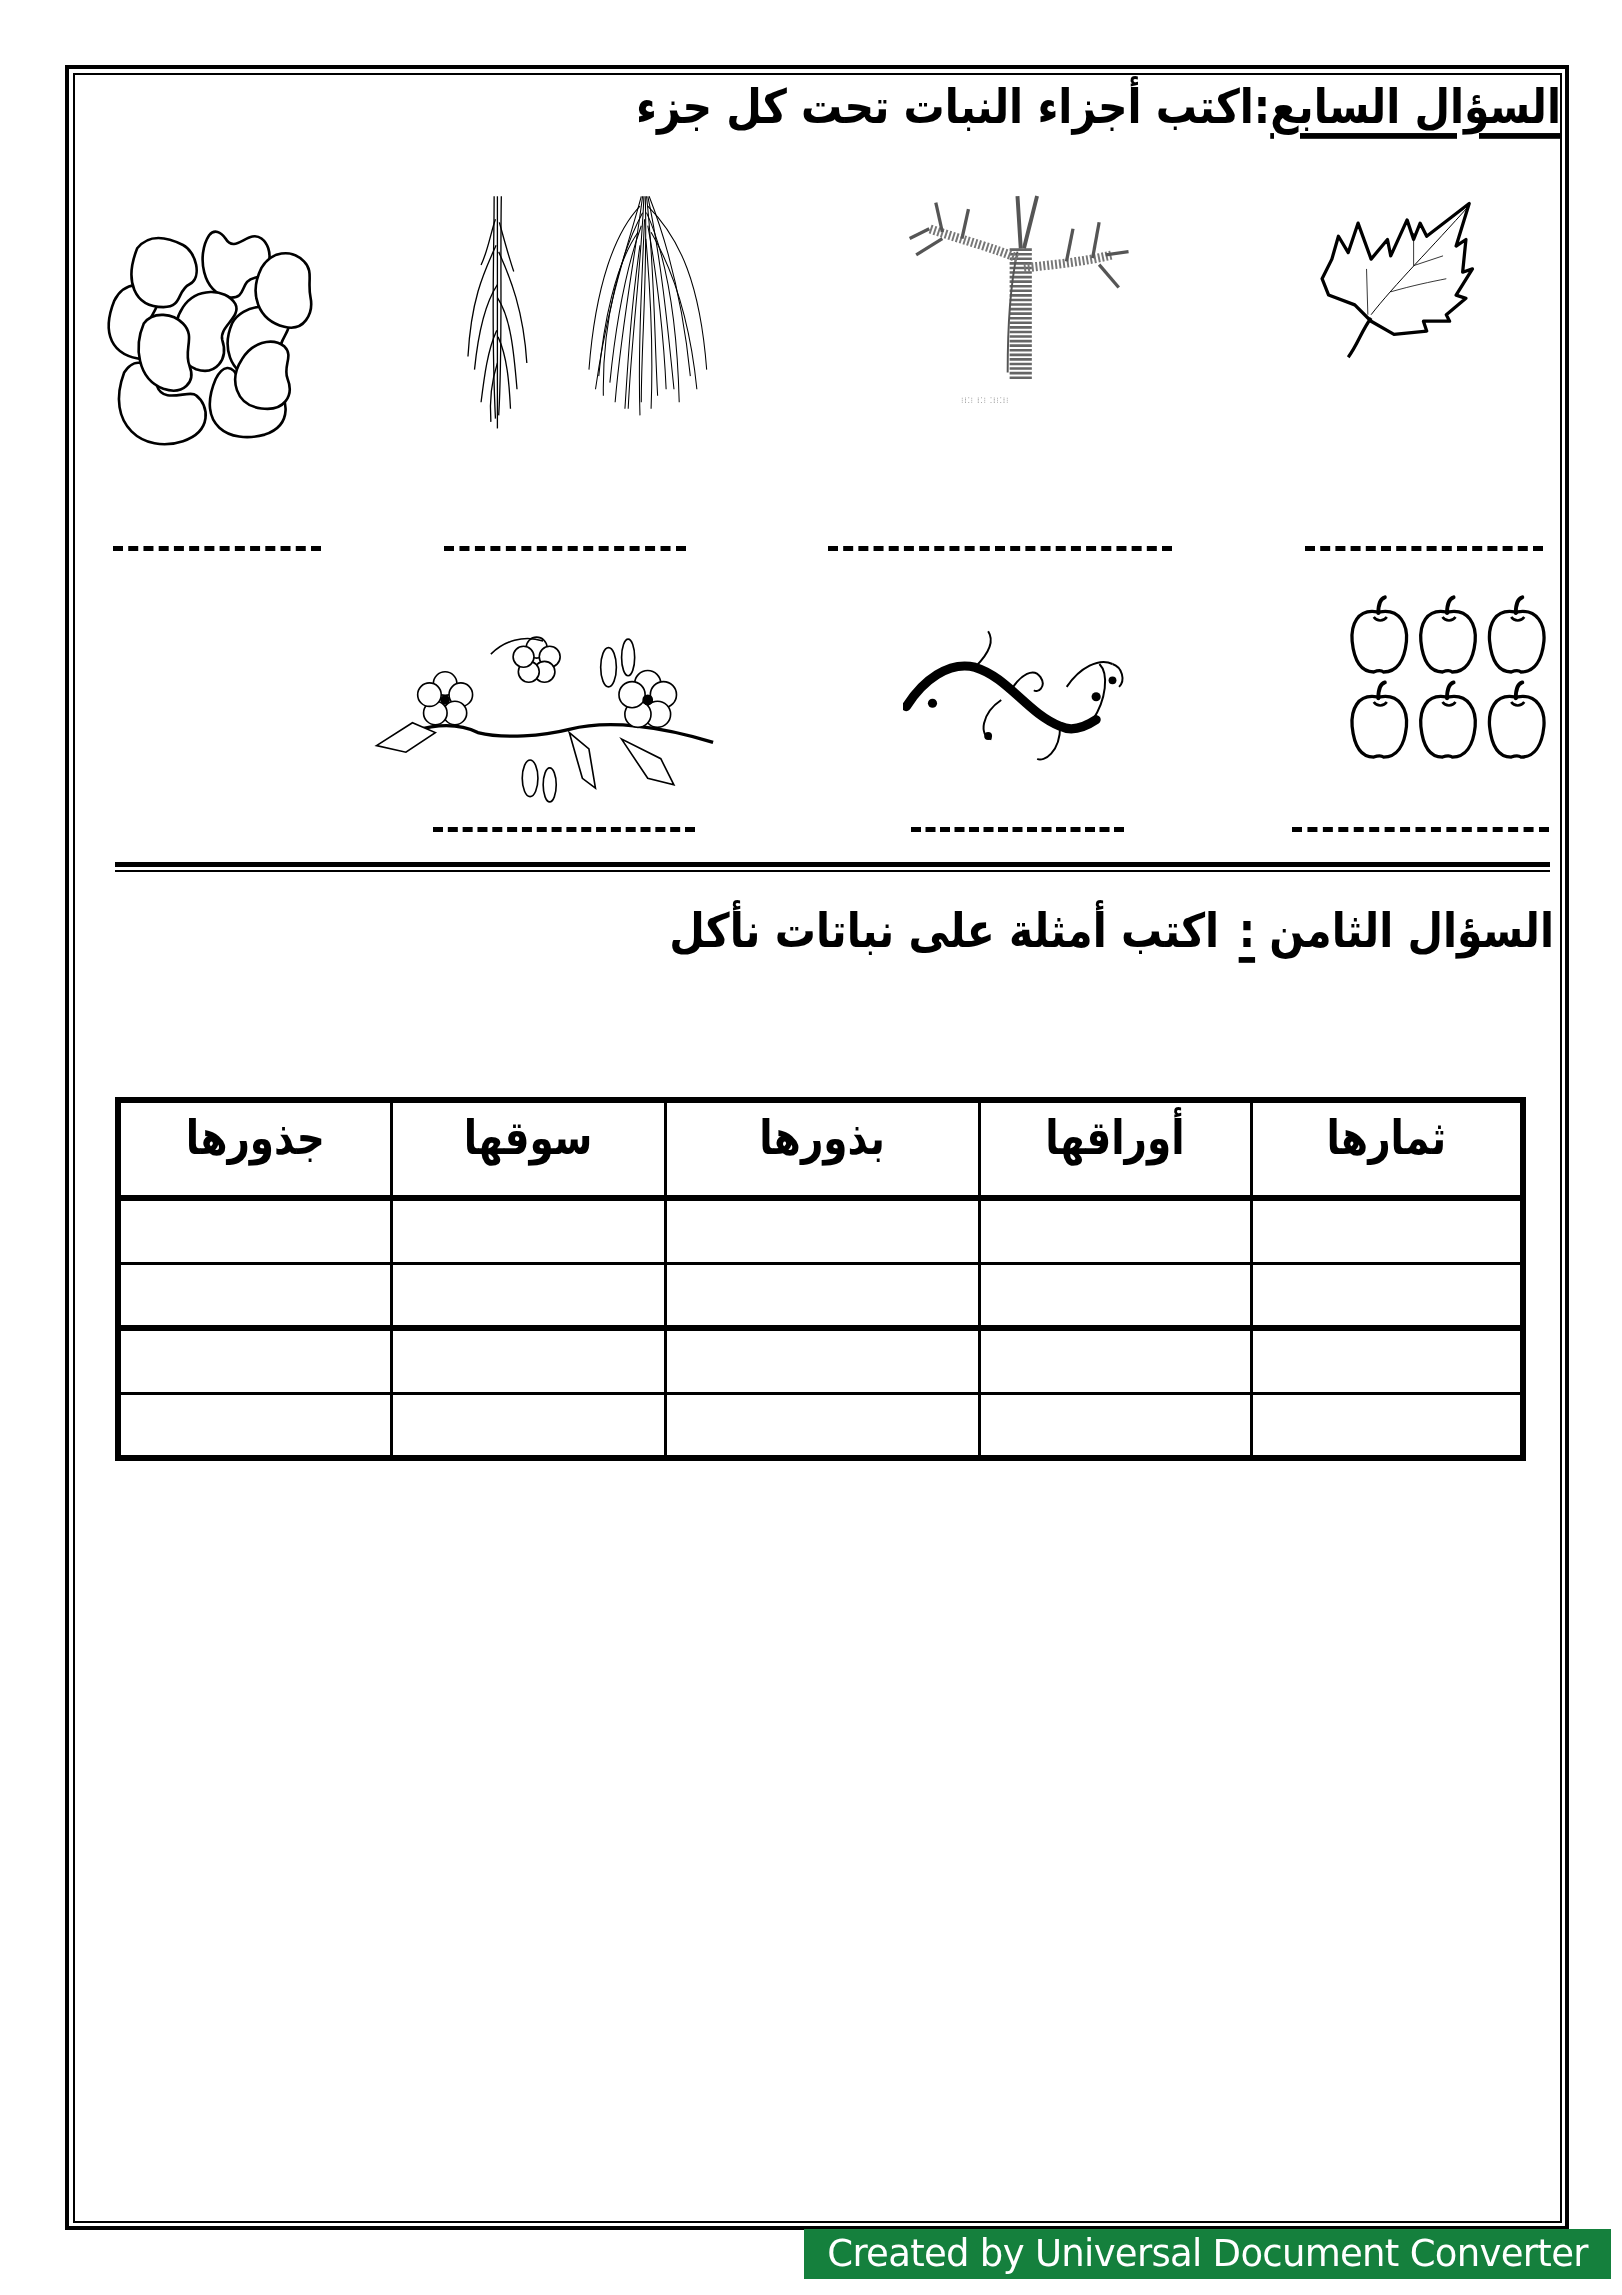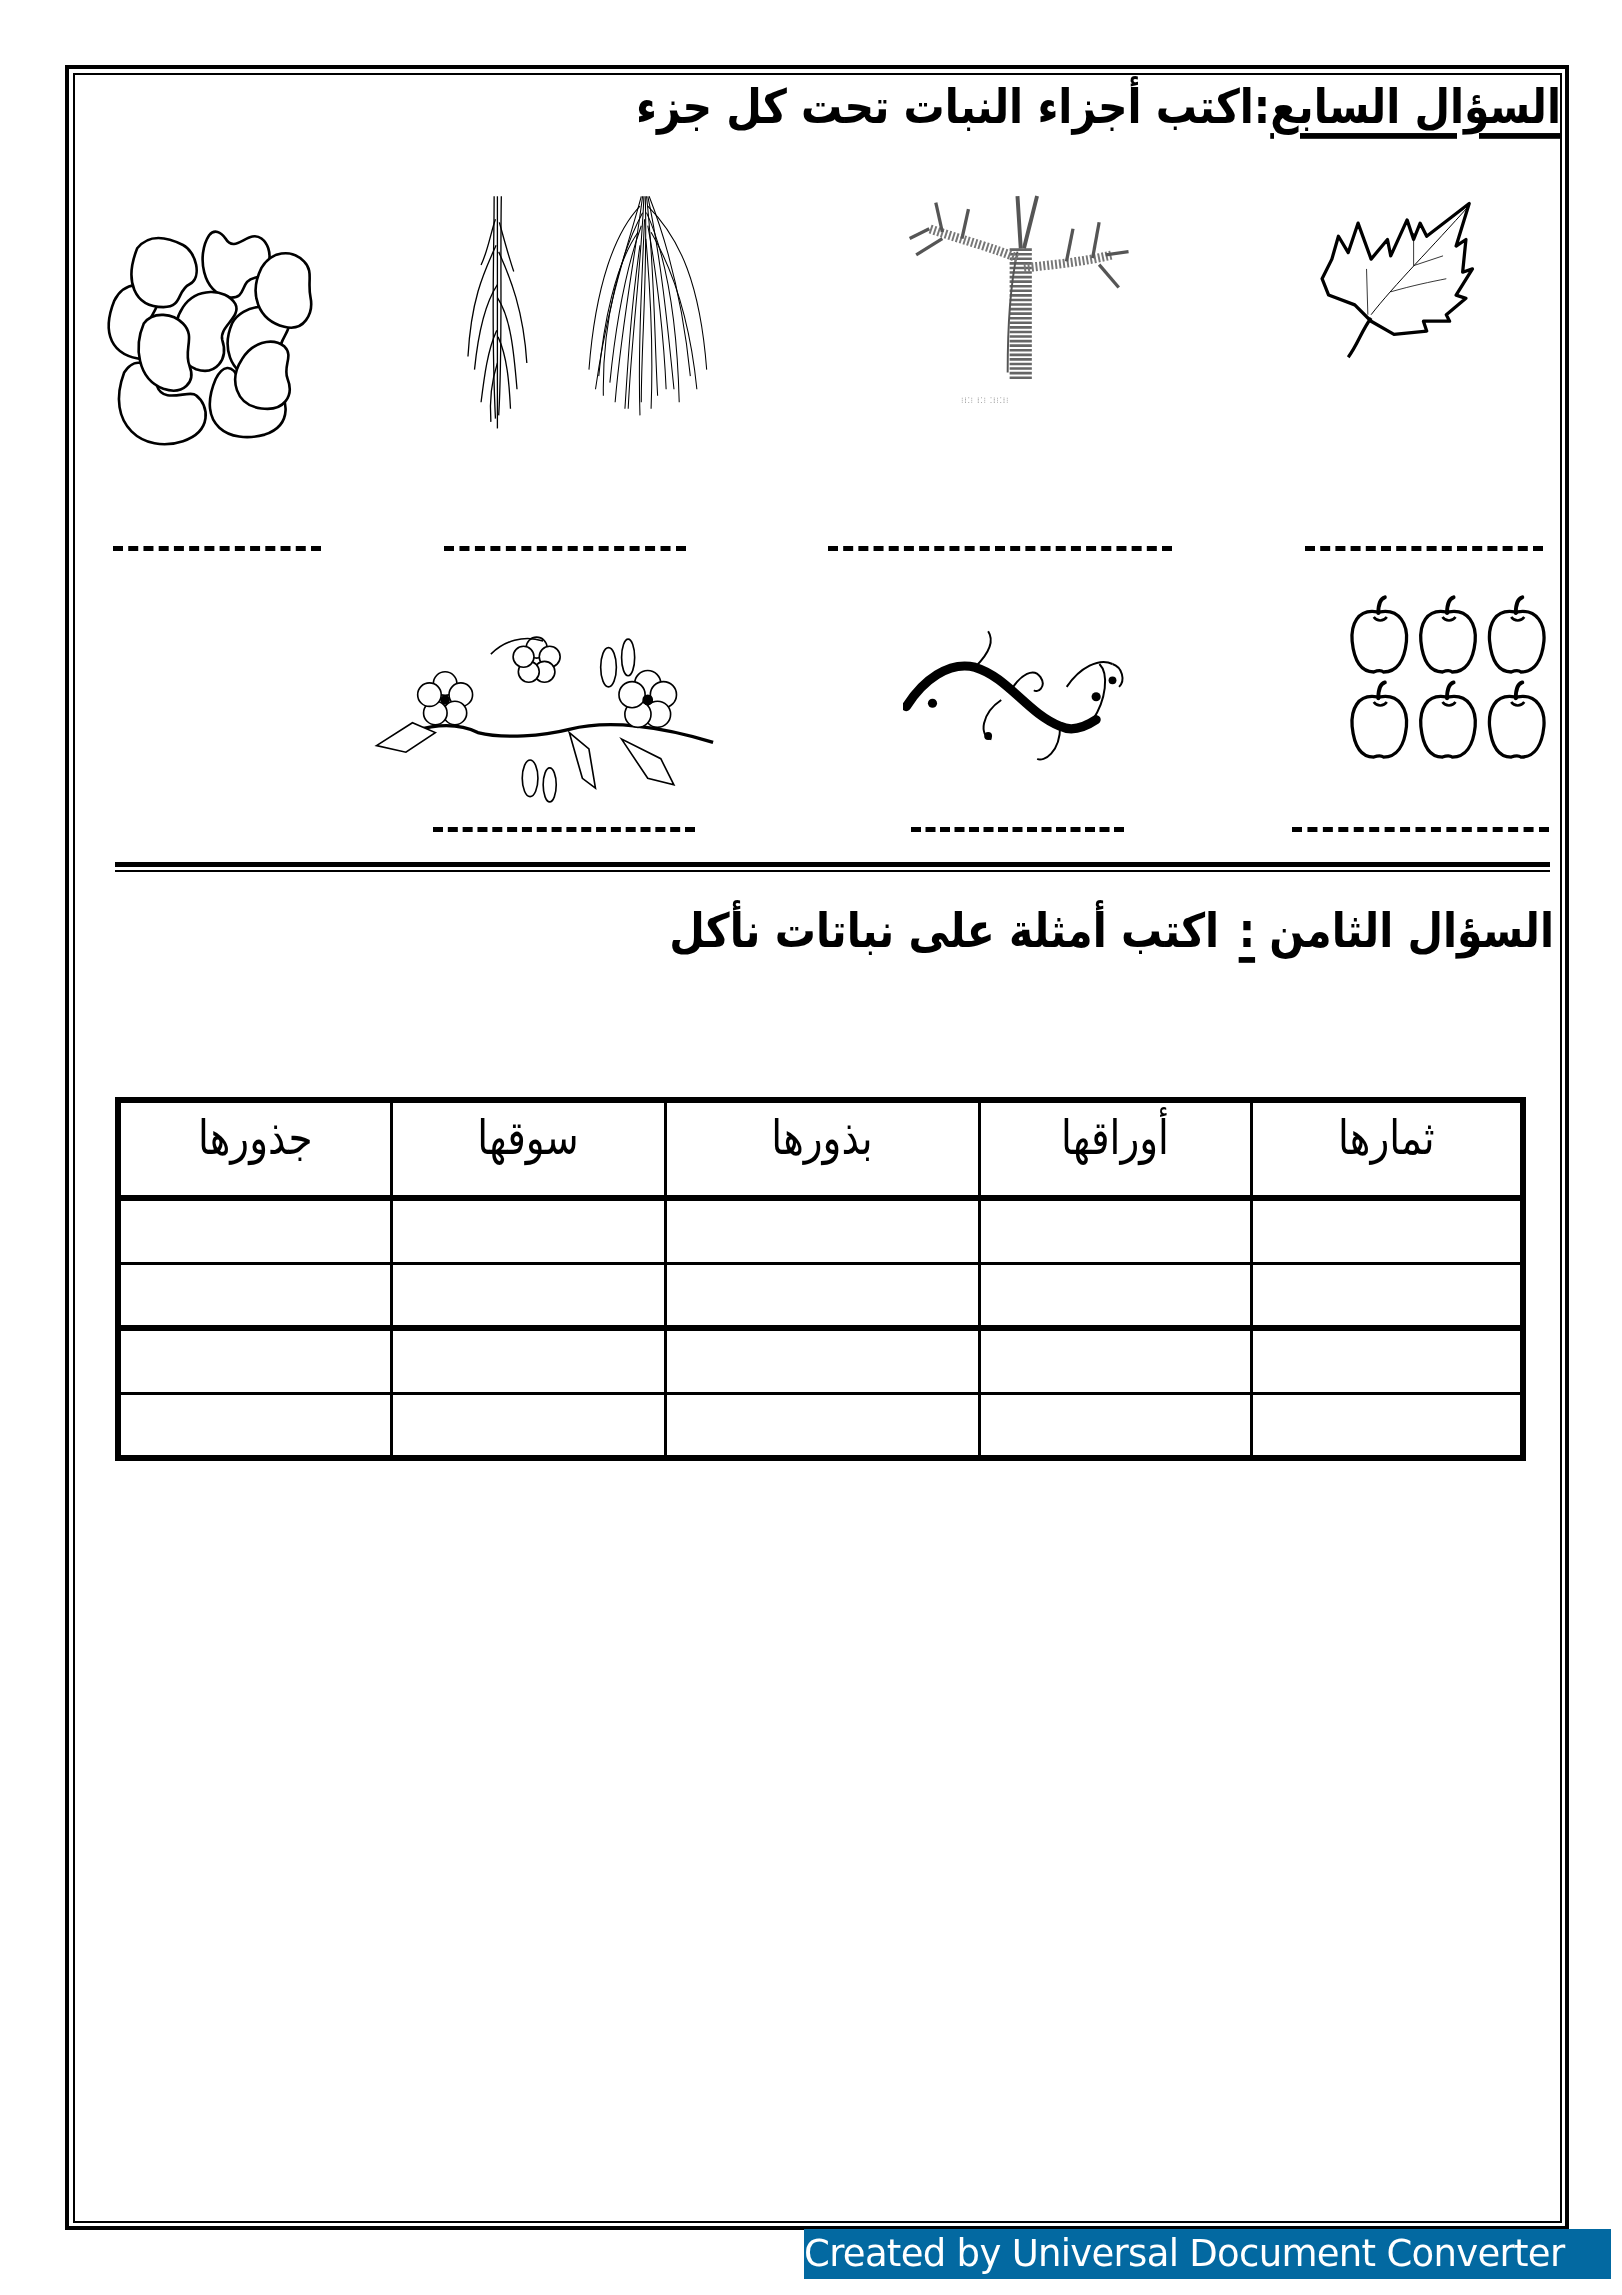--- a/index.html
+++ b/index.html
@@ -18,30 +18,30 @@
 
   .dash { height: 0; border-top: 5.2px dashed #000; }
 
   #divider-thick { left: 115px; top: 862px; width: 1435px; height: 4.6px; background: #000; }
   #divider-thin { left: 115px; top: 870px; width: 1435px; height: 2px; background: #000; }
 
   
   #plants-table { left: 115px; top: 1097px; width: 1404px; border-collapse: collapse; direction: rtl; table-layout: fixed; }
   #plants-table th, #plants-table td { border: 3.3px solid #000; padding: 0; }
   #plants-table thead tr { height: 98px; }
-  #plants-table th { vertical-align: top; font-size: 39px; font-weight: normal; padding-top: 11.8px; font-family: "DejaVu Sans", sans-serif; }
+  #plants-table th { vertical-align: top; font-size: 39px; font-weight: bold; padding-top: 11.8px; font-family: "DejaVu Sans", sans-serif; }
   #plants-table th span { display: inline-block; transform: scaleY(1.2); }
   #plants-table tbody tr.row-a { height: 65px; }
   #plants-table tbody tr.row-b { height: 65px; }
   #plants-table tbody tr.sep td { border-top: 6.5px solid #000; }
   #plants-table tbody tr.mid td { border-top: 1.3px dashed #333; }
   #plants-table { border: 6.5px solid #000; }
   #plants-table thead th { border-bottom: 6.5px solid #000; }
 
-  #watermark { left: 804px; top: 2229px; width: 807px; height: 50px; background: #0369a1; color: #ffffff; font-family: "DejaVu Sans", sans-serif; font-size: 37px; line-height: 50px; white-space: nowrap; letter-spacing: -0.7px; }
+  #watermark { left: 804px; top: 2229px; width: 807px; height: 50px; background: #15803d; color: #ffffff; font-family: "DejaVu Sans", sans-serif; font-size: 37px; line-height: 50px; text-align: center; white-space: nowrap; letter-spacing: -0.7px; }
 </style>
 </head>
 <body>
 
 <div id="border-outer" class="abs"></div>
 <div id="border-inner" class="abs"></div>
 
 <div id="q7-title" class="abs q-title"><span class="ul">السؤال السابع</span><span>:اكتب أجزاء النبات تحت كل جزء</span></div>
 
 <svg class="abs" style="left:98px; top:209px;" width="255" height="242" viewBox="0 0 390 370">

